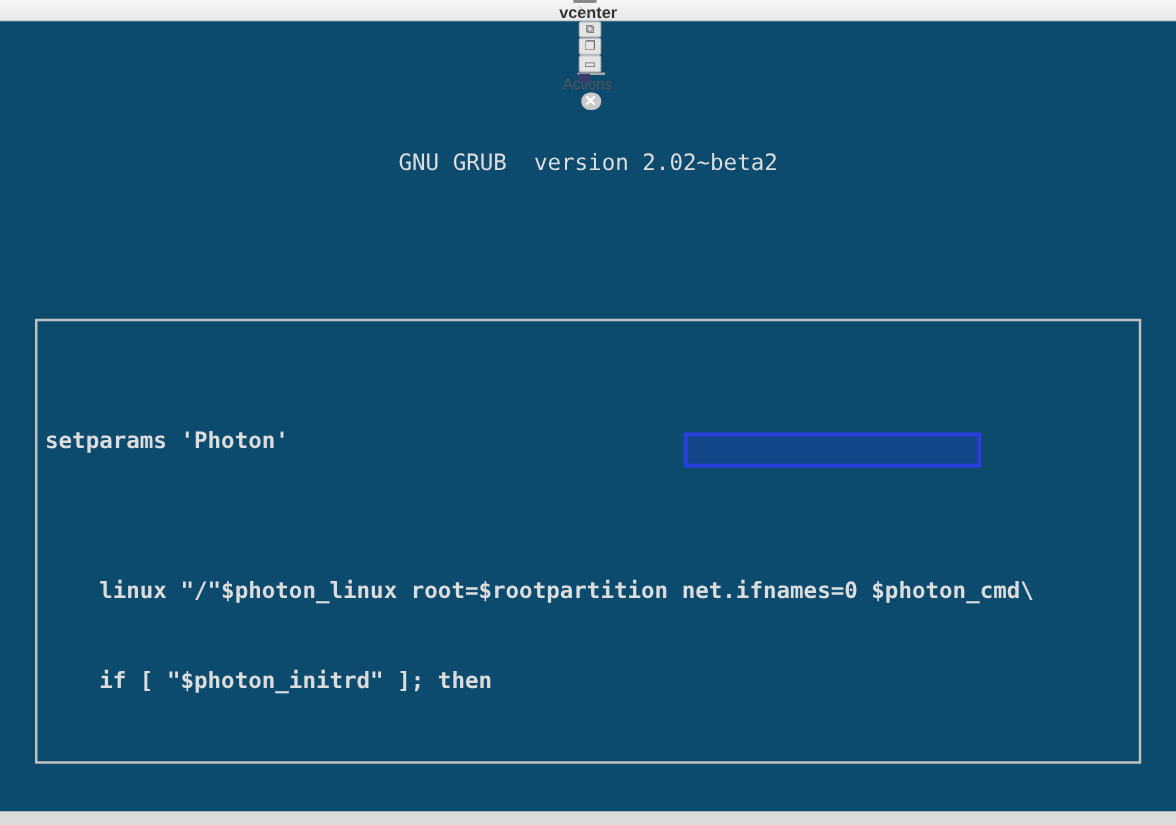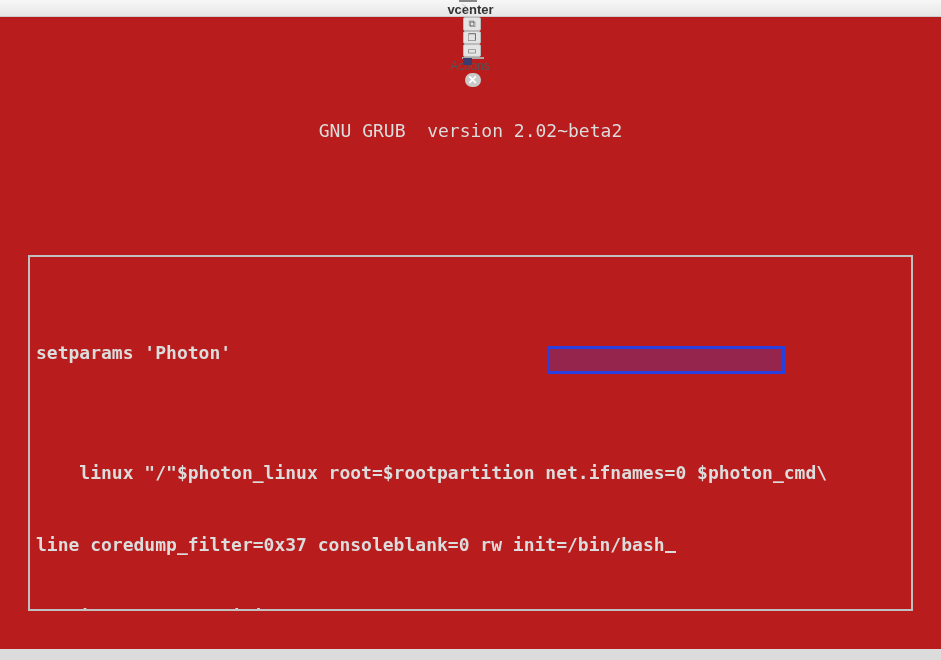--- a/index.html
+++ b/index.html
@@ -87,21 +87,21 @@
       color: #fff;
       display: flex;
       align-items: center;
       justify-content: center;
       font-size: 12px;
       margin-left: 4px;
       font-weight: bold;
     }
 
     .console {
-      background: #b91c1c;
+      background: #0c4a6e;
       width: 100%;
       height: calc(100% - 28px);
       color: #dcdcdc;
       font-family: "DejaVu Sans Mono", "Lucida Console", monospace;
       font-size: 18px;
       line-height: 24px;
       padding: 10px 0 0 0;
       white-space: pre;
     }
     .grub-title {
@@ -150,20 +150,19 @@
 </div>
 
 <div class="console">
   <div class="grub-title">GNU GRUB  version 2.02~beta2</div>
 
   <div class="grub-box">
     <div class="highlight" style="left: 517px; top: 89px; width: 238px;"></div>
     <div class="content-line">setparams 'Photon'</div>
     <div class="content-line"></div>
     <div class="content-line">    linux "/"$photon_linux root=$rootpartition net.ifnames=0 $photon_cmd\</div>
-    <div class="content-line"><span>line coredump_filter=0x37 consoleblank=0 </span><span>rw init=/bin/bash</span><span class="cursor"></span></div>
     <div class="content-line">    if [ "$photon_initrd" ]; then</div>
     
     
   </div>
 
   
 </div>
 
 </body></html>

